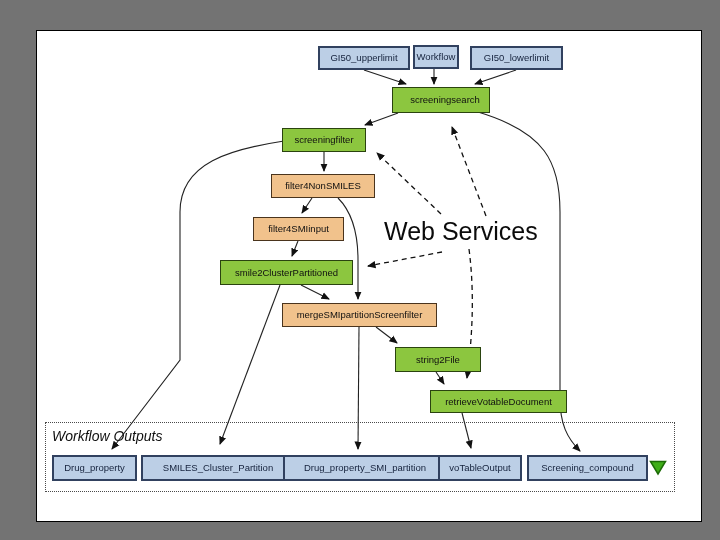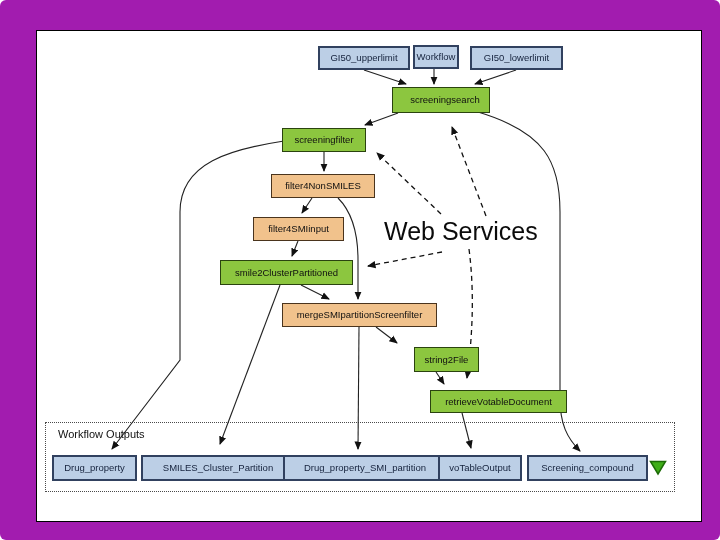--- a/index.html
+++ b/index.html
@@ -1,29 +1,29 @@
 <!DOCTYPE html>
 <html><head>
 <meta charset="utf-8">
 <style>
   html,body{margin:0;padding:0;background:#ffffff;}
-  #stage{position:relative;width:720px;height:540px;background:#a21caf;overflow:hidden;
-         font-family:"Liberation Sans",sans-serif;border-radius:6px;}
+  #stage{position:relative;width:720px;height:540px;background:#737373;overflow:hidden;
+         font-family:"Liberation Sans",sans-serif;}
   #frame{position:absolute;left:36px;top:30px;width:664px;height:490px;
          border:1px solid #000;background:#ffffff;}
   #edges{position:absolute;left:0;top:0;width:720px;height:540px;pointer-events:none;z-index:2;}
   .node{position:absolute;box-sizing:border-box;display:flex;align-items:center;justify-content:center;
         font-size:9.5px;line-height:1;color:#101010;z-index:3;white-space:nowrap;overflow:hidden;}
   .port{background:#bccfe6;border:2px solid #31415f;color:#15223c;}
   .service{background:#8cc63f;border:1px solid #2a430f;}
   .processor{background:#f1c28c;border:1px solid #4a341d;}
   #legend{position:absolute;left:384px;top:217px;font-size:25px;color:#0b0b0b;z-index:3;}
   #outputs-box{position:absolute;left:45px;top:422px;width:628px;height:68px;
                border:1px dotted #4a4a4a;z-index:1;}
-  #outputs-label{position:absolute;left:58px;top:428px;font-size:11px;color:#101010;z-index:3;}
+  #outputs-label{position:absolute;left:52px;top:428px;font-size:14px;color:#101010;z-index:3;font-style:italic;}
   #triangle{position:absolute;left:649px;top:460px;z-index:3;}
 </style>
 </head>
 <body>
 
 <div id="stage">
   <div id="frame"></div>
 
   <svg id="edges" width="720" height="540" viewBox="0 0 720 540">
     <defs>
@@ -57,21 +57,21 @@
     </g>
   </svg>
 
   <div class="node port" style="left:318px;top:46px;width:92px;height:24px;">GI50_upperlimit</div>
   <div class="node port" style="left:413px;top:45px;width:46px;height:24px;">Workflow</div>
   <div class="node port" style="left:470px;top:46px;width:93px;height:24px;">GI50_lowerlimit</div>
 
   <div class="node service" style="left:392px;top:87px;width:98px;height:26px;padding-left:8px;">screeningsearch</div>
   <div class="node service" style="left:282px;top:128px;width:84px;height:24px;">screeningfilter</div>
   <div class="node service" style="left:220px;top:260px;width:133px;height:25px;">smile2ClusterPartitioned</div>
-  <div class="node service" style="left:395px;top:347px;width:65px;height:25px;margin-left:19px;">string2File</div>
+  <div class="node service" style="left:395px;top:347px;width:86px;height:25px;">string2File</div>
   <div class="node service" style="left:390px;top:390px;width:137px;height:23px;margin-left:40px;">retrieveVotableDocument</div>
 
   <div class="node processor" style="left:271px;top:174px;width:104px;height:24px;">filter4NonSMILES</div>
   <div class="node processor" style="left:253px;top:217px;width:91px;height:24px;">filter4SMIinput</div>
   <div class="node processor" style="left:282px;top:303px;width:155px;height:24px;">mergeSMIpartitionScreenfilter</div>
 
   <div id="legend">Web Services</div>
 
   <div id="outputs-box"></div>
   <div id="outputs-label">Workflow Outputs</div>

